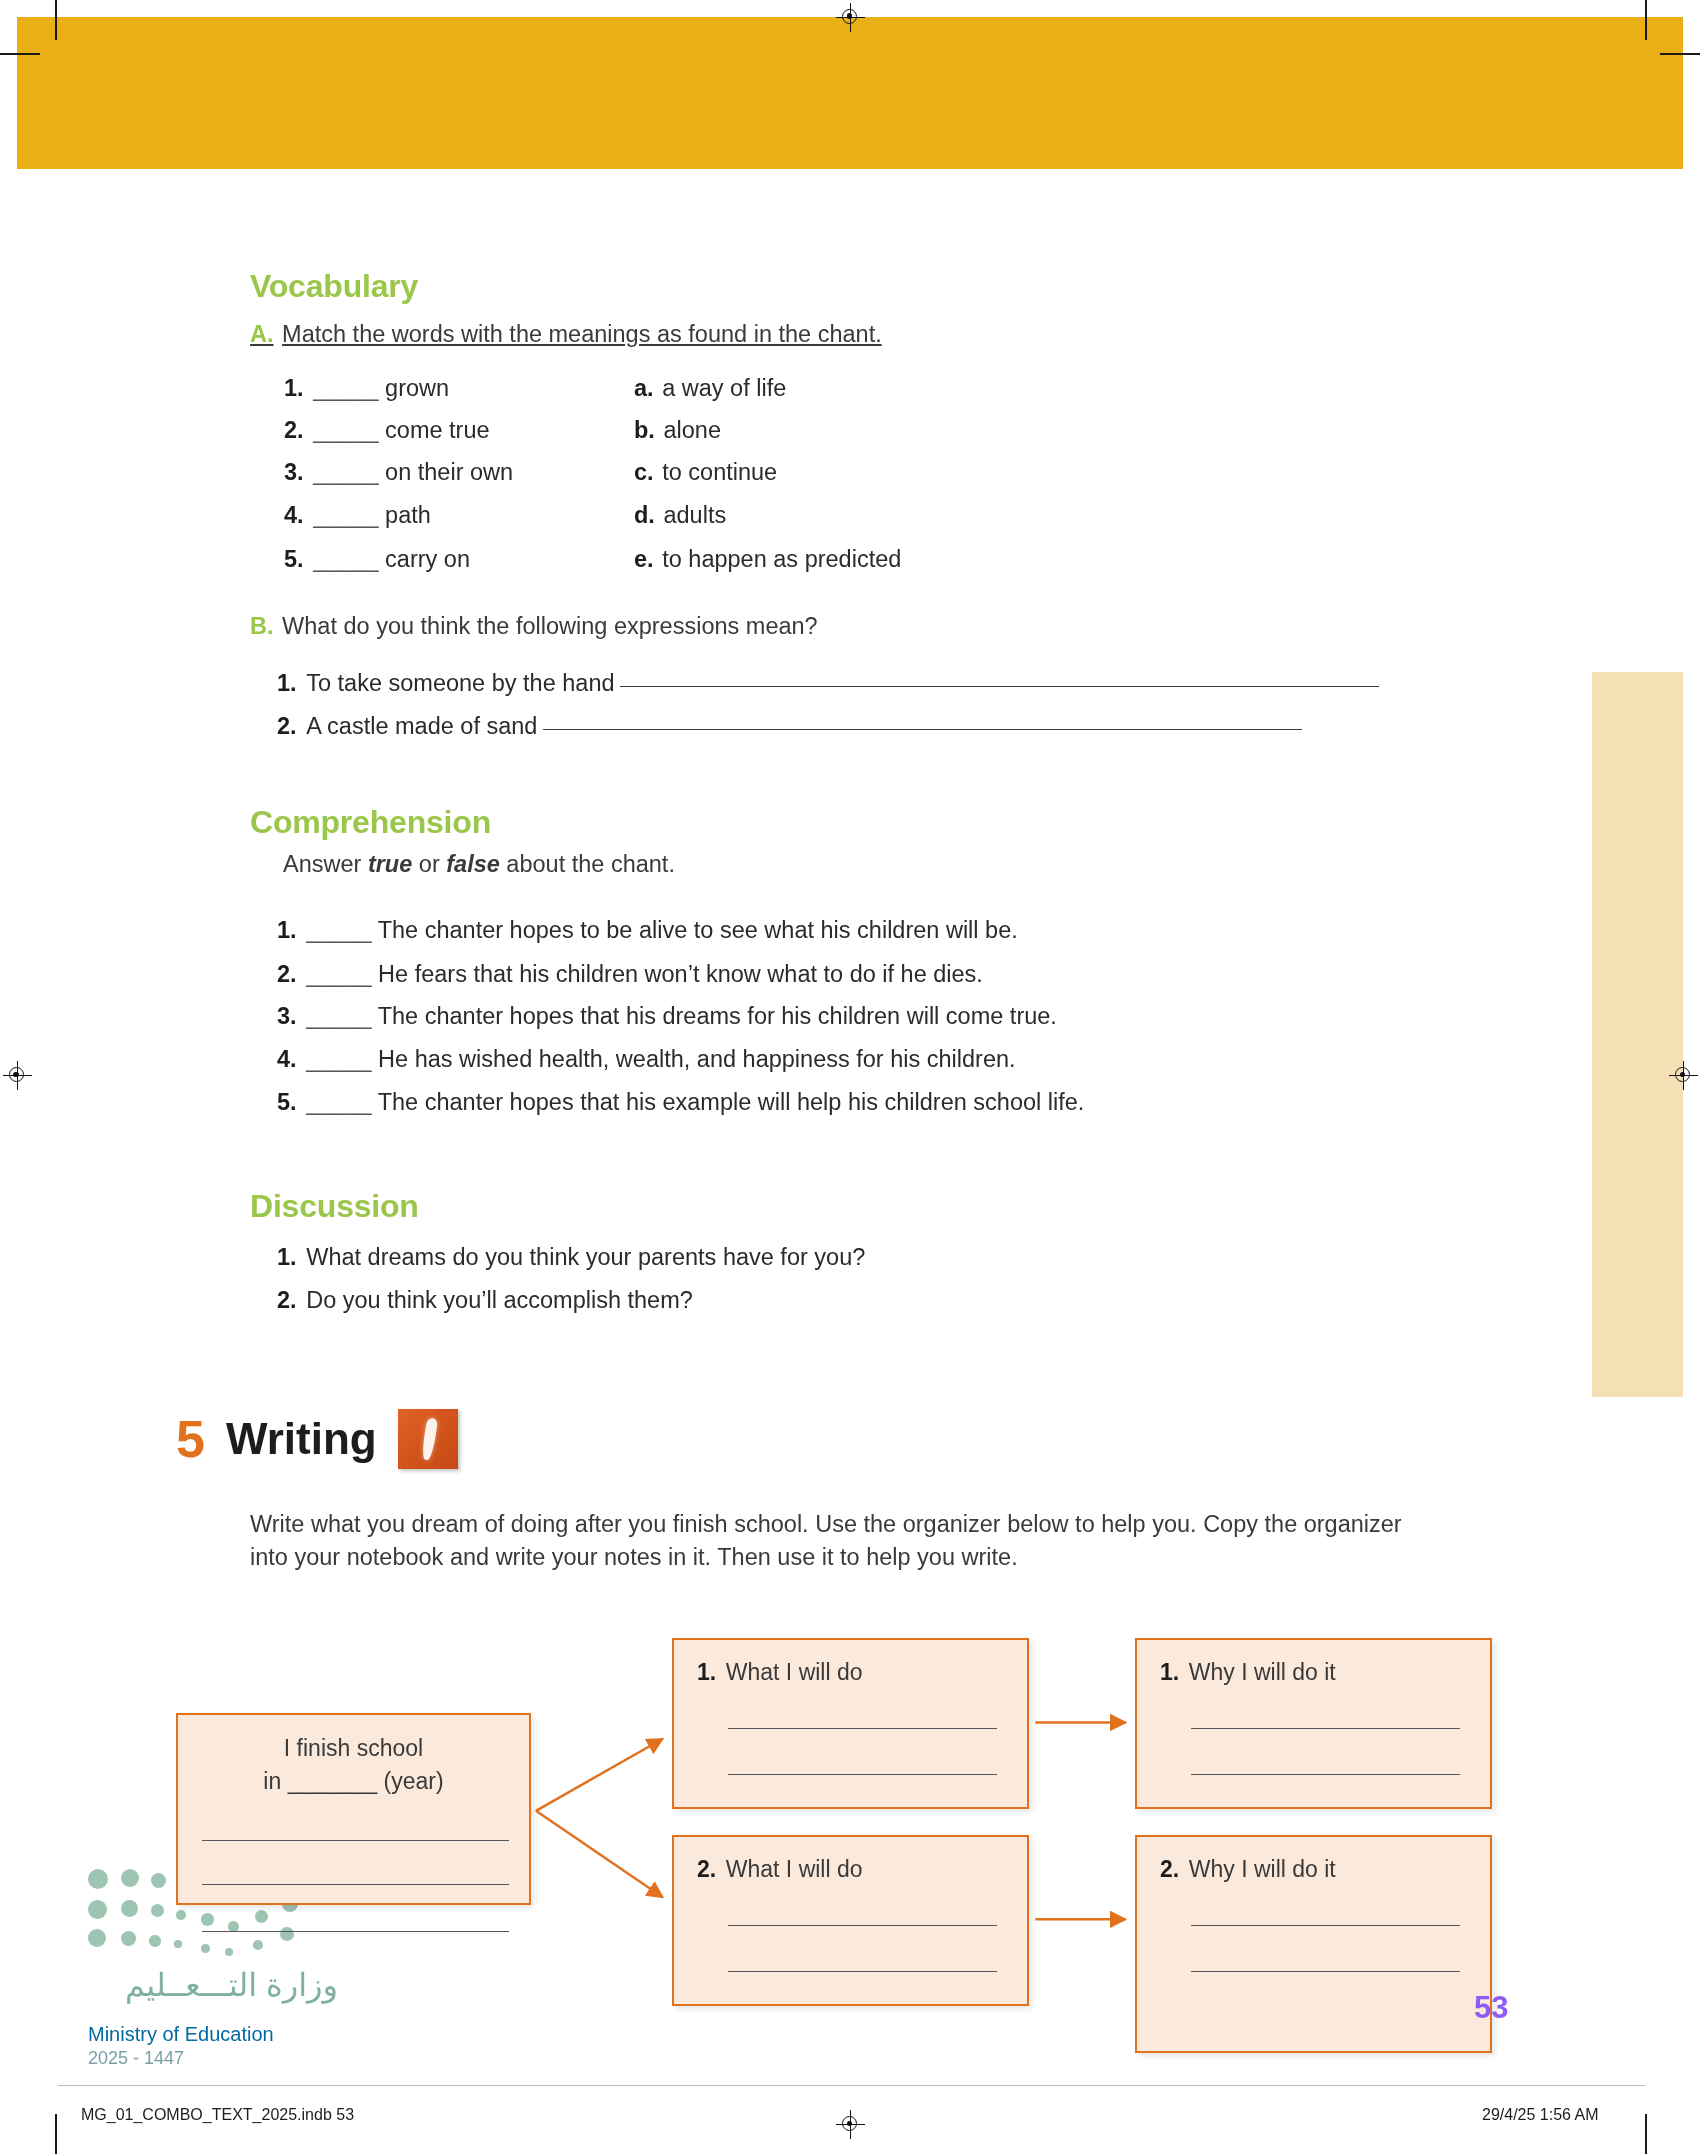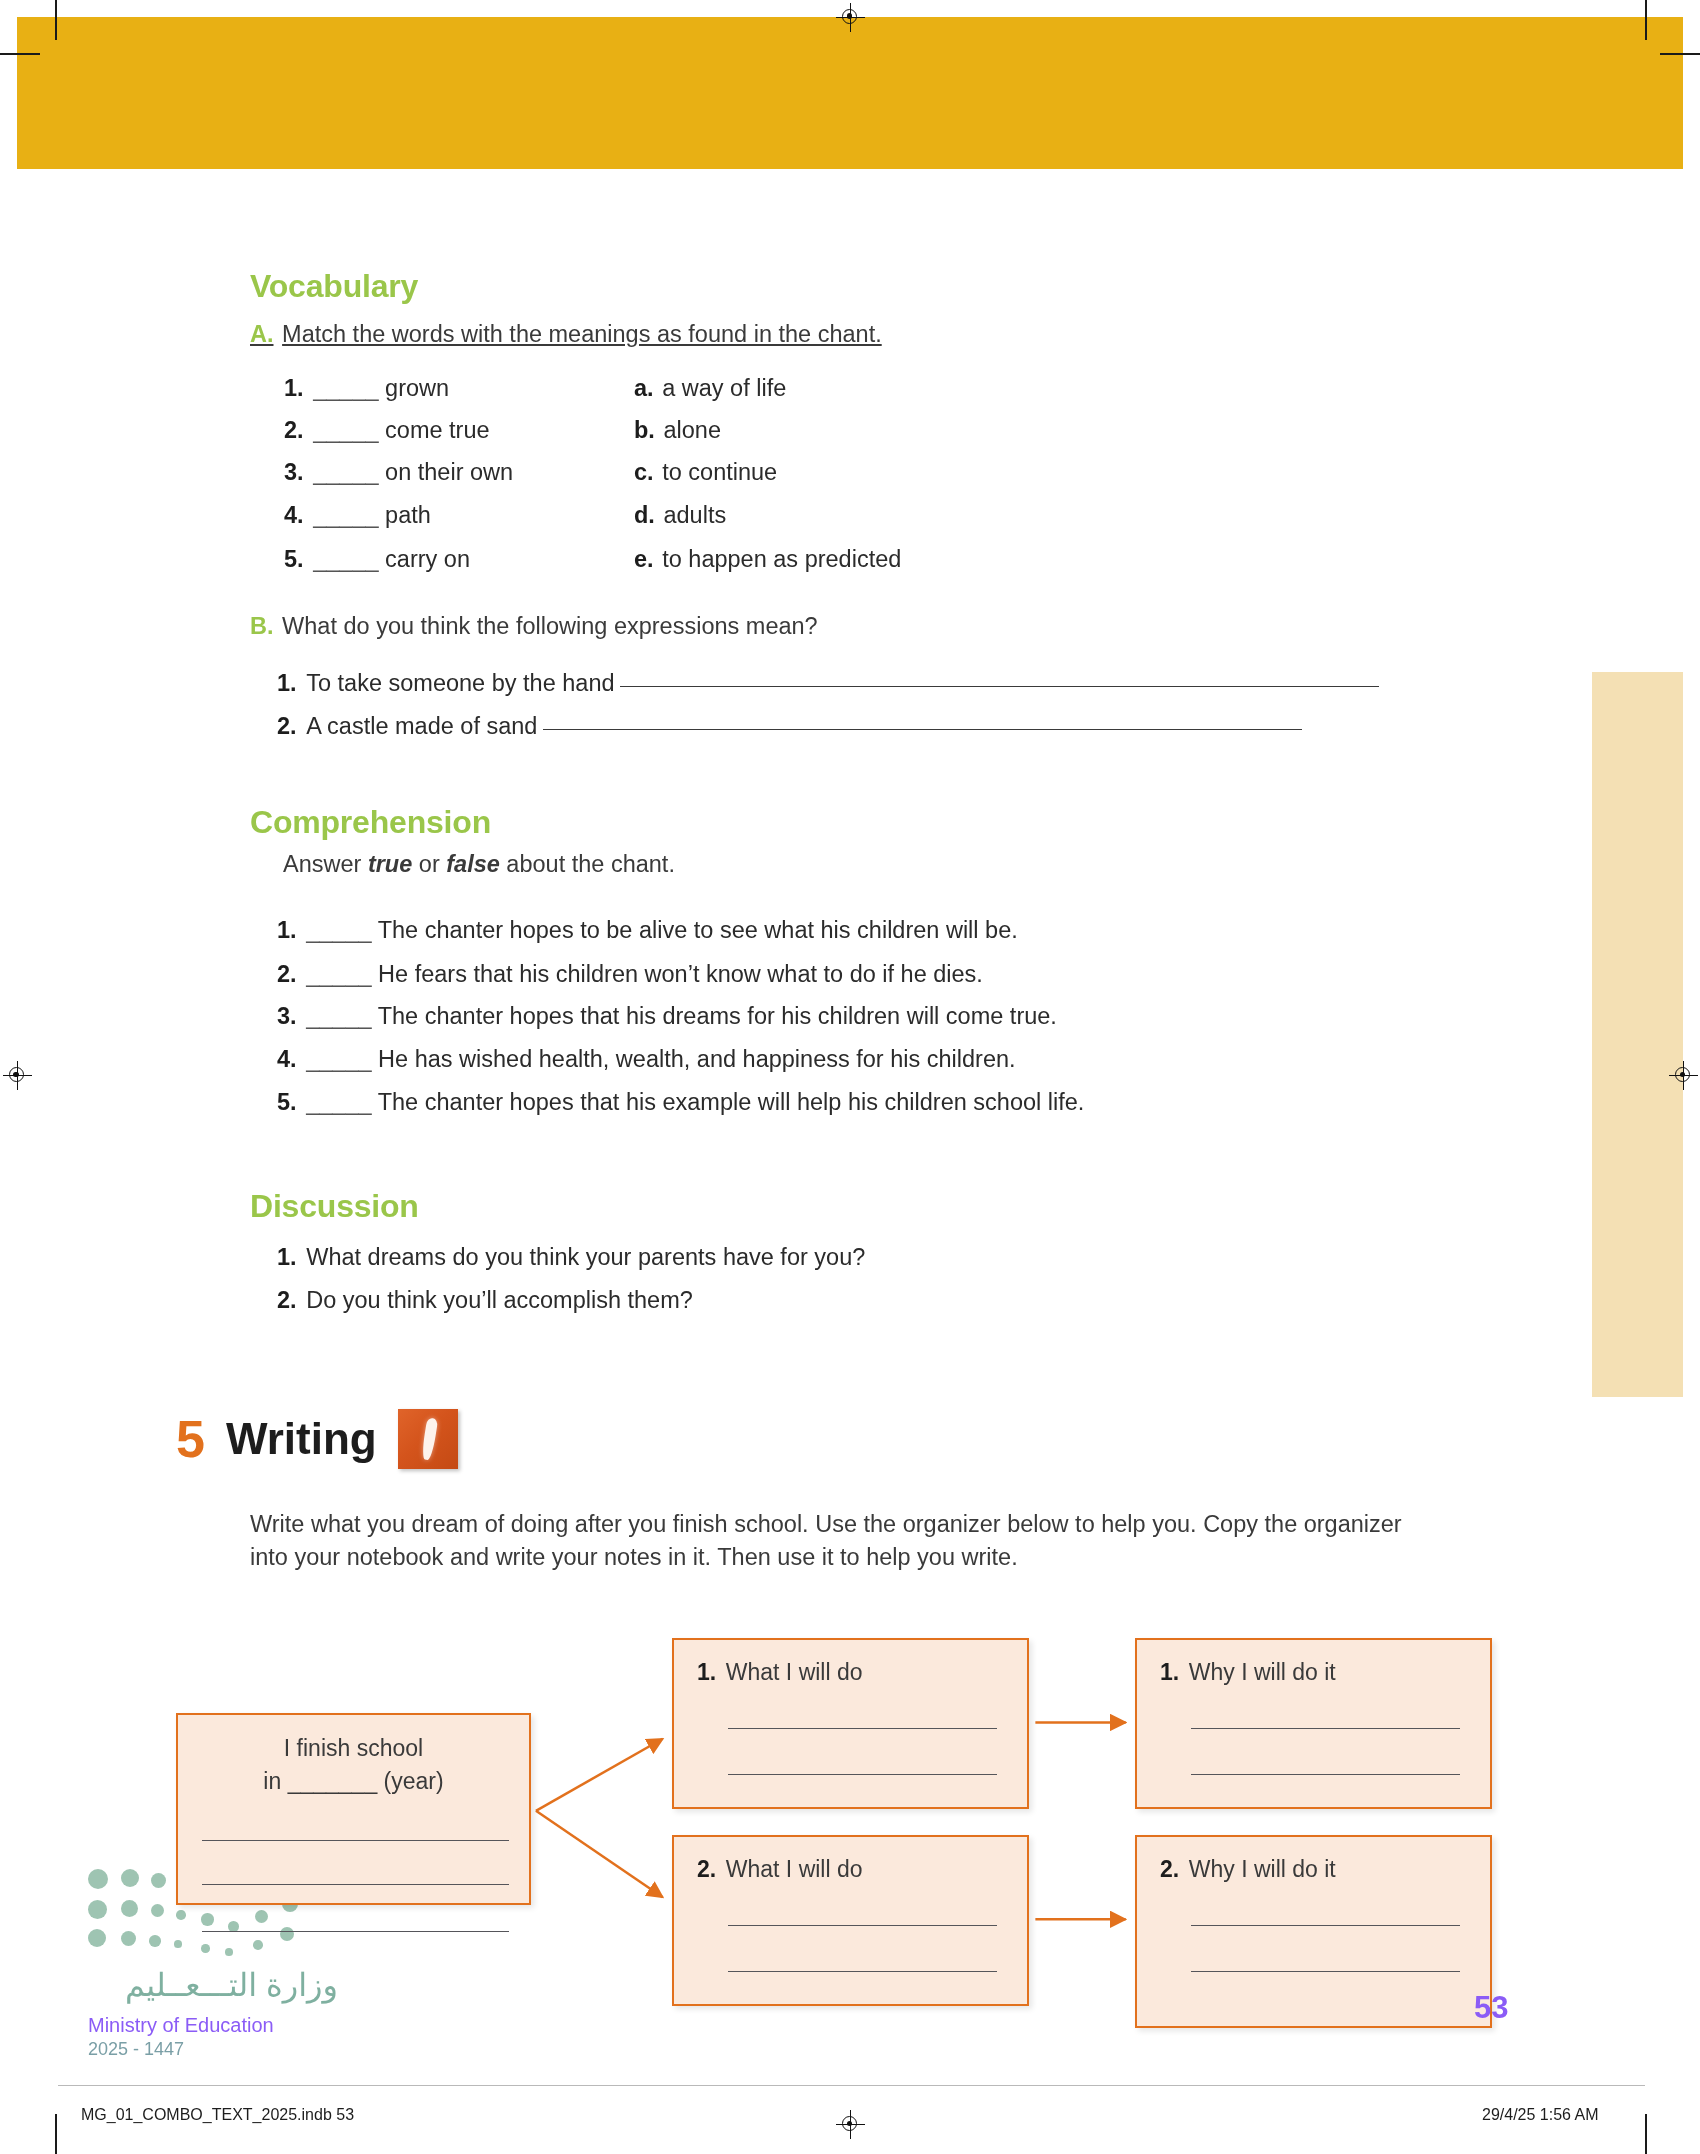--- a/index.html
+++ b/index.html
@@ -211,21 +211,21 @@
     position: absolute;
     left: 0; right: 0; top: 17.3px;
     text-align: center;
     font-size: 23px;
     color: #3a3a3a;
     line-height: 1.42;
   }
   #box-1a { left: 672px; top: 1638px; width: 357px; height: 171px; padding-left: 9px; }
   #box-1b { left: 1135px; top: 1638px; width: 357px; height: 171px; }
   #box-2a { left: 672px; top: 1835px; width: 357px; height: 171px; }
-  #box-2b { left: 1135px; top: 1835px; width: 357px; height: 193px; }
+  #box-2b { left: 1135px; top: 1835px; width: 357px; height: 218px; }
 
   
   #ministry-logo {
     position: absolute;
     left: 88px;
     top: 1852px;
     width: 250px;
   }
   #logo-dots { position: relative; width: 221px; height: 106px; }
   #logo-dots span {
@@ -236,22 +236,22 @@
   #logo-ar {
     margin-top: 7.7px;
     font-size: 32px;
     color: #7fb0a0;
     direction: rtl;
     letter-spacing: 0px;
     white-space: nowrap;
   }
   #logo-en {
     font-size: 20px;
-    color: #8b5cf6;
-    margin-top: 10px;
+    color: #0369a1;
+    margin-top: 19px;
     white-space: nowrap;
   }
   #logo-year {
     font-size: 18px;
     color: #7a9fa6;
     margin-top: 1.9px;
     white-space: nowrap;
   }
 
   #page-number {

